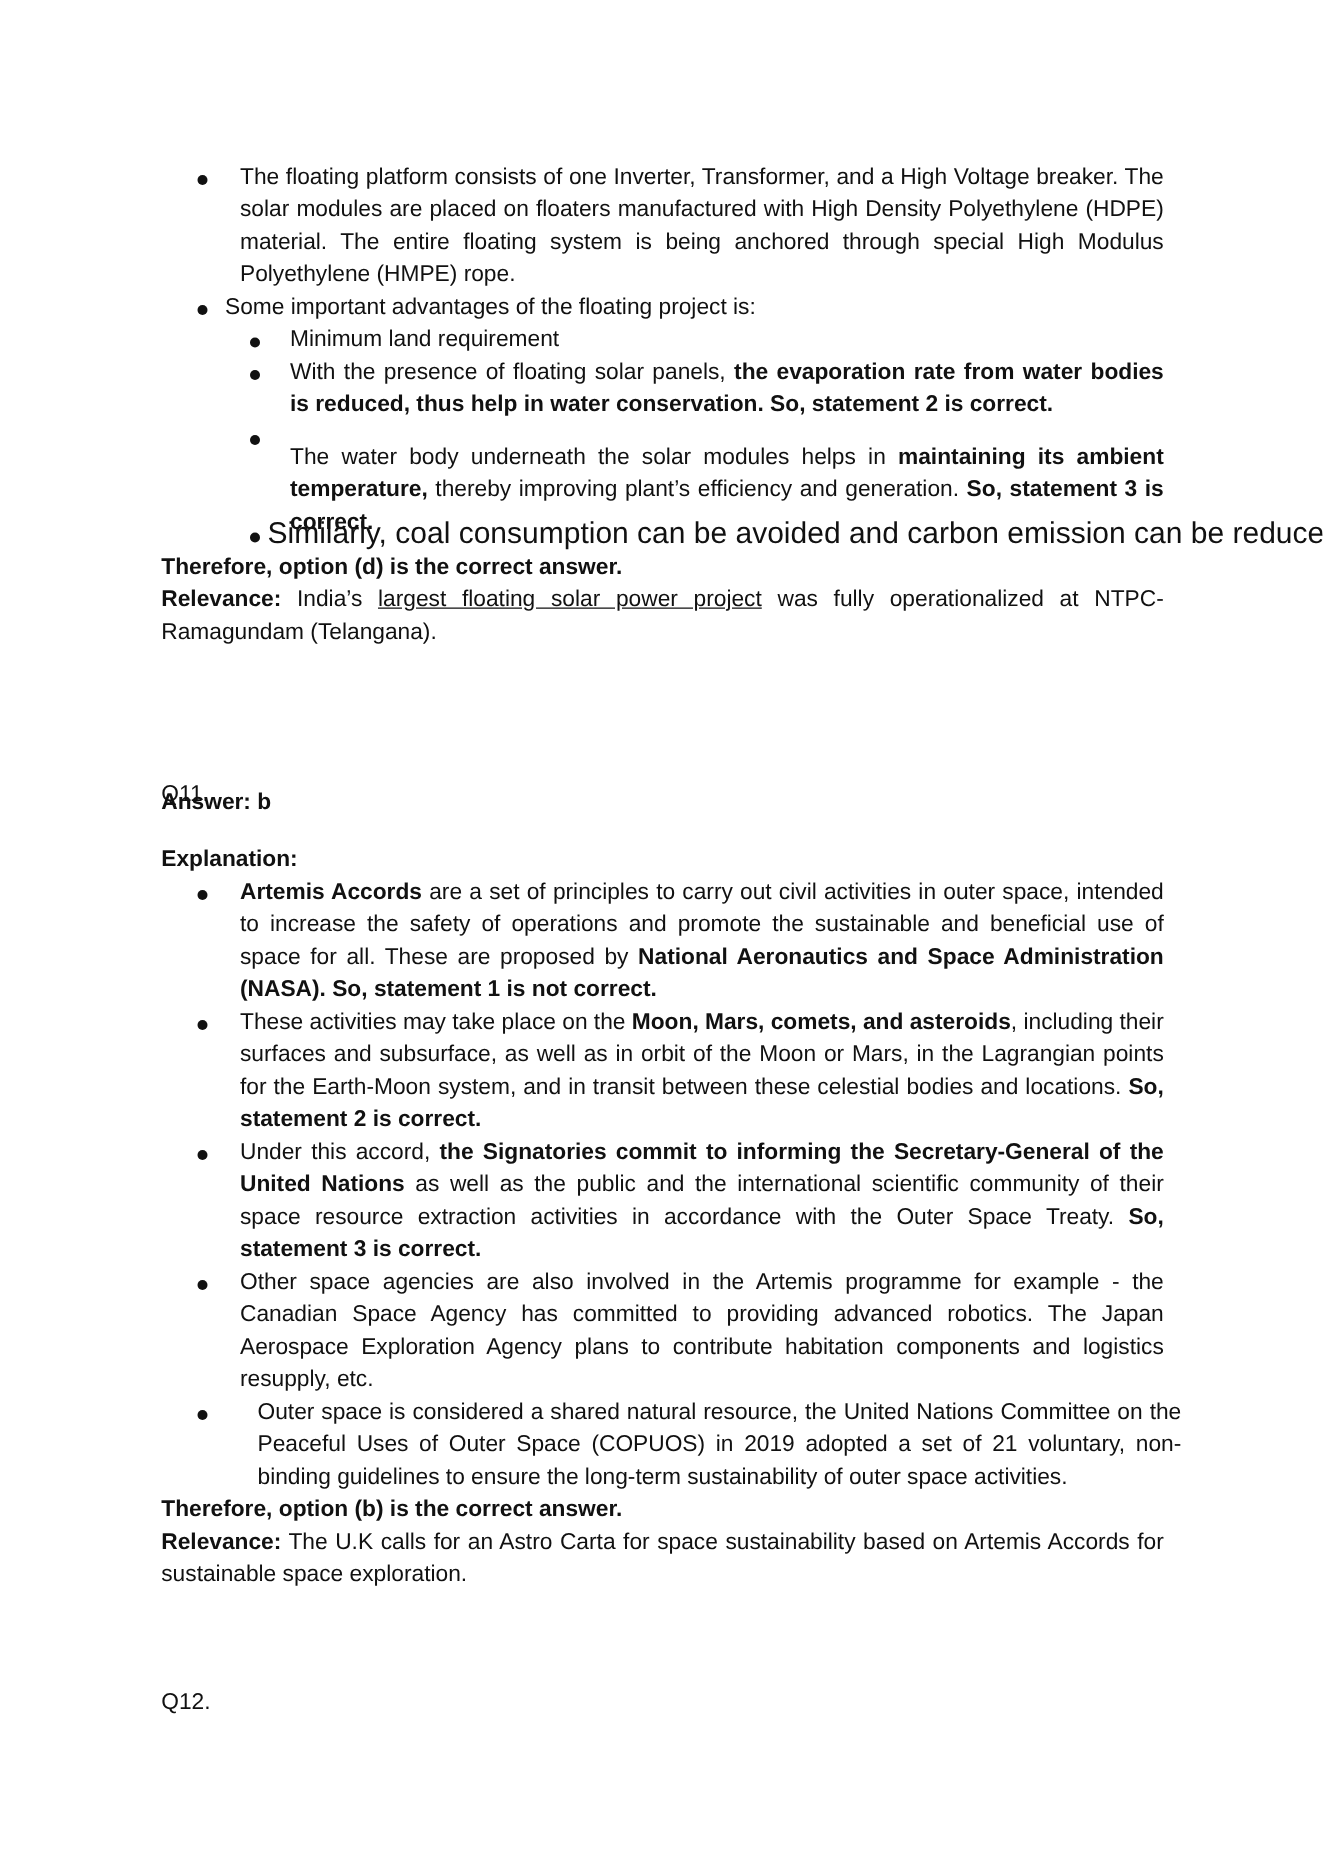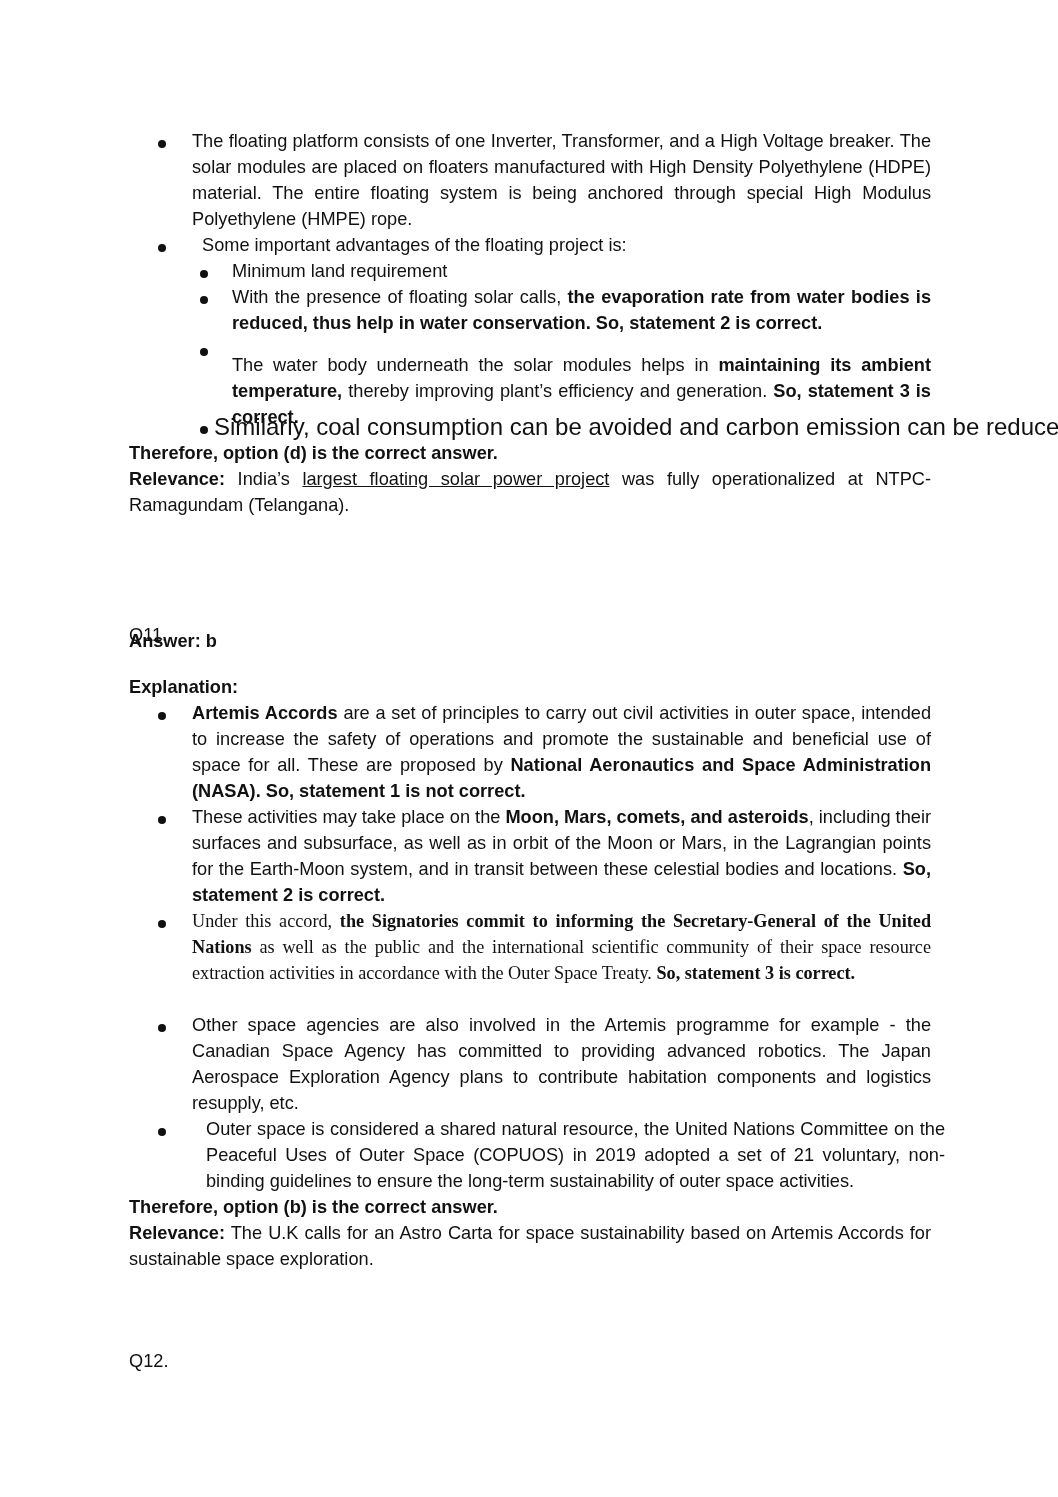--- a/index.html
+++ b/index.html
@@ -19,32 +19,32 @@
 <body>
 
 <div class="page">
 
   <span class="bullet" style="left:29px; top:140px;"></span>
   <div class="blk" style="left:63px; top:128px; width:739px;">
     <span>The floating platform consists of one Inverter, Transformer, and a High Voltage breaker. The solar modules are placed on floaters manufactured with High Density Polyethylene (HDPE) material. The entire floating system is being anchored through special High Modulus Polyethylene (HMPE) rope.</span>
   </div>
 
   <span class="bullet" style="left:29px; top:244px;"></span>
-  <div class="line" style="left:73px; top:232px;text-align:center;">
+  <div class="line" style="left:51px; top:232px;text-align:center;">
     <span>Some important advantages of the floating project is:</span>
   </div>
 
   <span class="bullet" style="left:71px; top:270px;"></span>
   <div class="line" style="left:103px; top:258px;">
     <span>Minimum land requirement</span>
   </div>
 
   <span class="bullet" style="left:71px; top:296px;"></span>
   <div class="blk" style="left:103px; top:284px; width:699px;">
-    <span>With the presence of floating solar calls, </span><span class="b">the evaporation rate from water bodies is reduced, thus help in water conservation</span><span class="b">. </span><span class="b">So, statement 2 is correct.</span>
+    <span>With the presence of floating solar panels, </span><span class="b">the evaporation rate from water bodies is reduced, thus help in water conservation</span><span class="b">. </span><span class="b">So, statement 2 is correct.</span>
   </div>
 
   <span class="bullet" style="left:71px; top:348px;"></span>
   <div class="blk" style="left:103px; top:352px; width:699px;">
     <span>The water body underneath the solar modules helps in </span><span class="b">maintaining its ambient temperature,</span><span> thereby improving plant’s efficiency and generation. </span><span class="b">So, statement 3 is correct.</span>
   </div>
 
   <span class="bullet" style="left:71px; top:426px;"></span>
   <div class="line" style="left:85px; top:414px; font-size:24px;">
     <span>Similarly, coal consumption can be avoided and carbon emission can be reduced.</span>
@@ -64,21 +64,21 @@
   <div class="blk" style="left:63px; top:700px; width:739px;">
     <span class="b">Artemis Accords</span><span> are a set of principles to carry out civil activities in outer space, intended to increase the safety of operations and promote the sustainable and beneficial use of space for all. These are proposed by </span><span class="b">National Aeronautics and Space Administration (NASA). So, statement 1 is not correct.</span>
   </div>
 
   <span class="bullet" style="left:29px; top:816px;"></span>
   <div class="blk" style="left:63px; top:804px; width:739px;">
     <span>These activities may take place on the </span><span class="b">Moon, Mars, comets, and asteroids</span><span>, including their surfaces and subsurface, as well as in orbit of the Moon or Mars, in the Lagrangian points for the Earth-Moon system, and in transit between these celestial bodies and locations. </span><span class="b">So, statement 2 is correct.</span>
   </div>
 
   <span class="bullet" style="left:29px; top:920px;"></span>
-  <div class="blk" style="left:63px; top:908px; width:739px;font-family:Liberation Serif, serif;">
+  <div class="blk" style="left:63px; top:908px; width:739px;">
     <span>Under this accord, </span><span class="b">the Signatories commit to informing the Secretary-General of the United Nations</span><span> as well as the public and the international scientific community of their space resource extraction activities in accordance with the Outer Space Treaty. </span><span class="b">So, statement 3 is correct.</span>
   </div>
 
   <span class="bullet" style="left:29px; top:1024px;"></span>
   <div class="blk" style="left:63px; top:1012px; width:739px;">
     <span>Other space agencies are also involved in the Artemis programme for example - the Canadian Space Agency has committed to providing advanced robotics. The Japan Aerospace Exploration Agency plans to contribute habitation components and logistics resupply, etc.</span>
   </div>
 
   <span class="bullet" style="left:29px; top:1128px;"></span>
   <div class="blk" style="left:77px; top:1116px; width:739px;">

